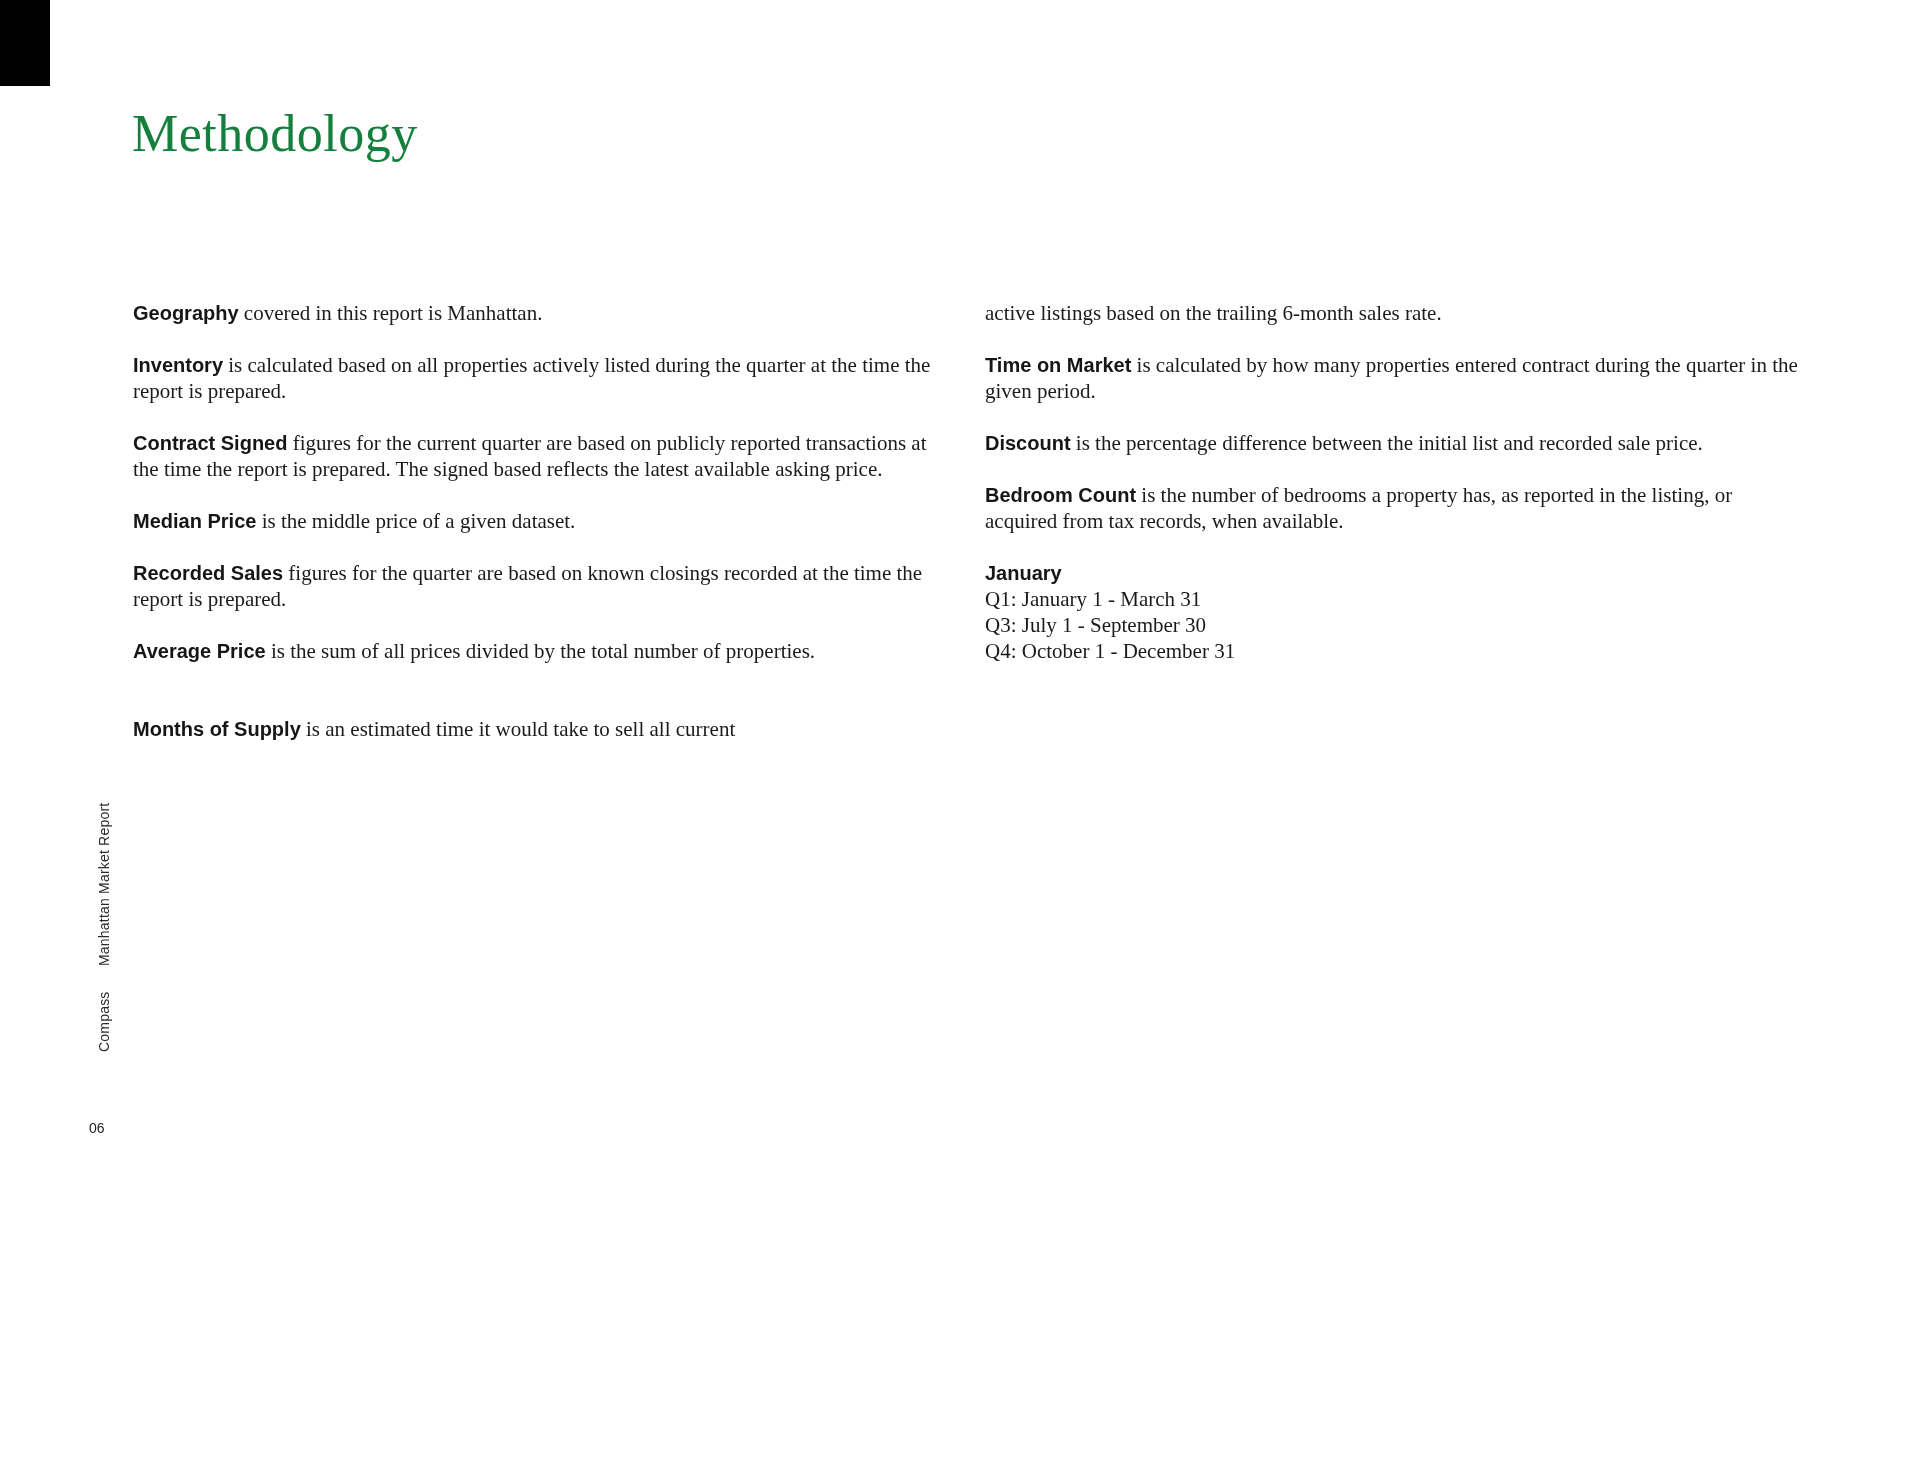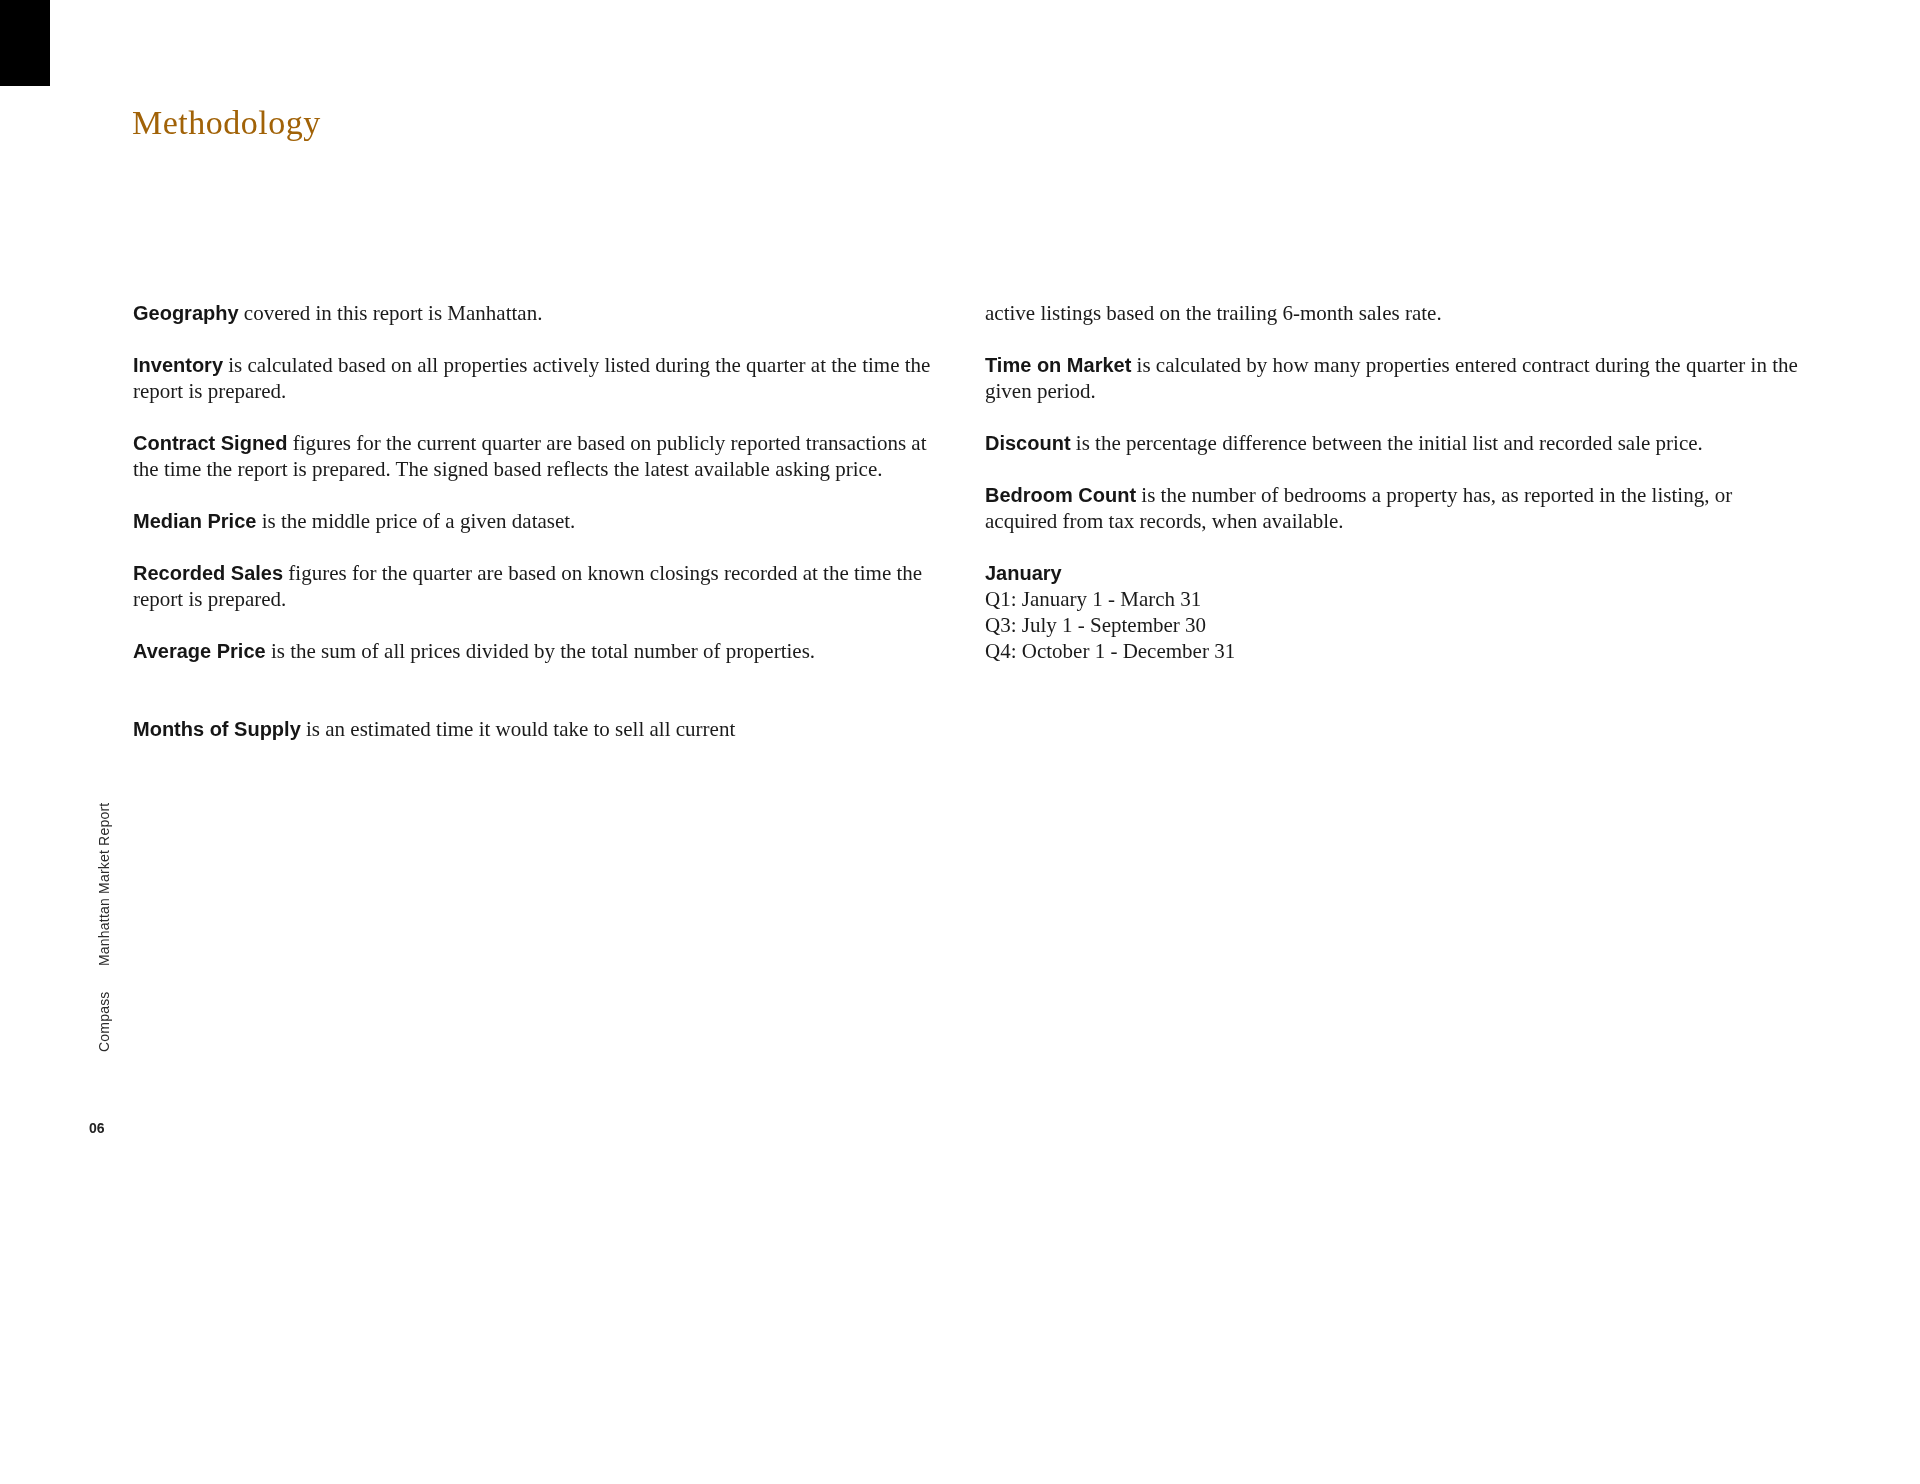--- a/index.html
+++ b/index.html
@@ -18,24 +18,24 @@
     position: absolute;
     left: 0; top: 0;
     width: 50px; height: 86px;
     background: #000000;
   }
 
   .page-title {
     position: absolute;
     left: 132px; top: 104px;
     font-family: "Liberation Serif", serif;
-    font-size: 34px;
+    font-size: 52px;
     font-weight: 500;
     letter-spacing: 0.5px;
-    color: #a16207;
+    color: #15803d;
   }
 
   .col {
     position: absolute;
     top: 300px;
     font-size: 21px;
     line-height: 26px;
     color: #1b1b1b;
   }
   .col-left  { left: 133px; width: 798px; }
@@ -65,21 +65,20 @@
   }
   .vlabel-report { left: 96px; top: 966px; }
   .vlabel-brand  { left: 96px; top: 1052px; }
 
   .page-number {
     position: absolute;
     left: 89px; top: 1120px;
     font-family: "Liberation Sans", sans-serif;
     font-size: 14px;
     color: #222222;
-    font-weight: bold;
   }
 </style>
 </head>
 <body>
 
 <div class="page">
 
   <div class="corner-bar"></div>
 
   <h1 class="page-title">Methodology</h1>

